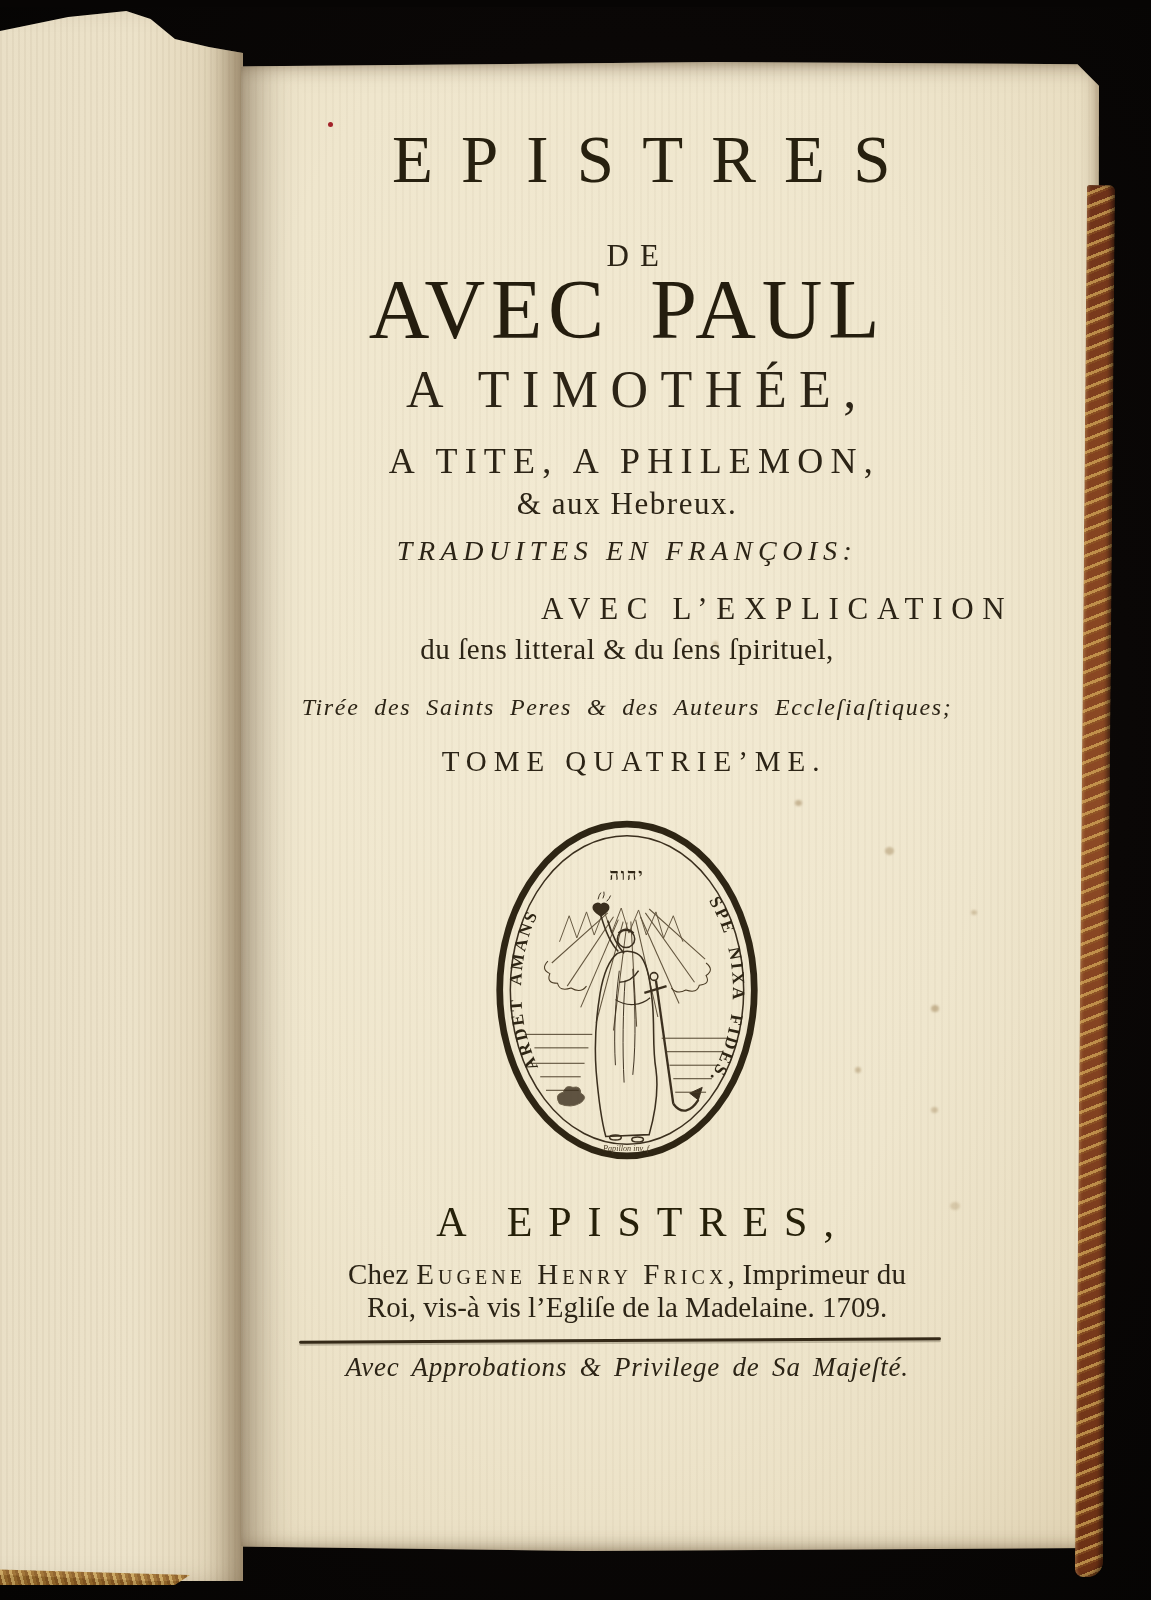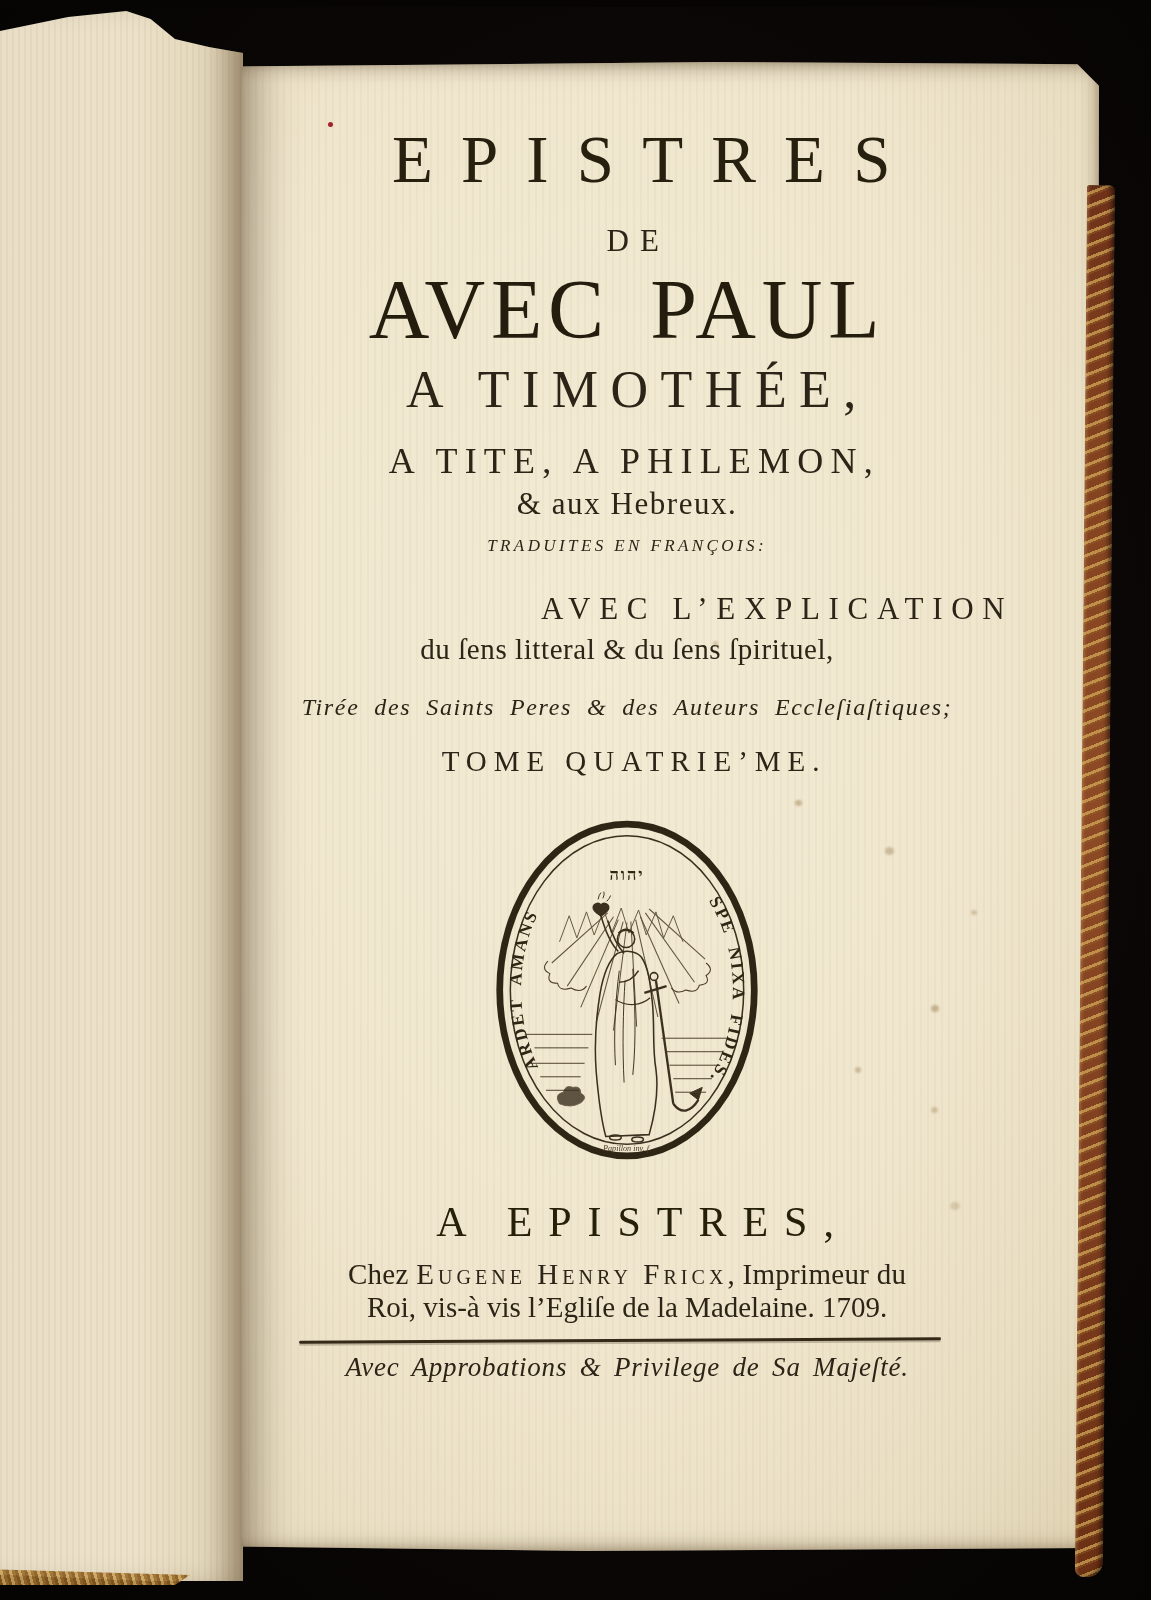--- a/index.html
+++ b/index.html
@@ -34,26 +34,26 @@
     box-shadow:inset 30px 0 40px -18px rgba(70,48,24,.5), inset -12px 0 16px -9px rgba(90,60,30,.4),
                inset 0 14px 18px -12px rgba(80,55,28,.45), inset 0 -12px 16px -10px rgba(80,55,28,.4);
   }
   .title-page::before{
     content:"";position:absolute;inset:0;pointer-events:none;
     background:repeating-linear-gradient(90deg,rgba(96,72,40,.035) 0 2px,transparent 2px 7px);
   }
   .content{position:absolute;left:1%;top:0;width:88%;height:100%;color:#2c2416;}
   .line{position:absolute;left:0;width:100%;text-align:center;white-space:nowrap;line-height:1;}
   .l-epistres {top:64px; font-size:67px; letter-spacing:.42em; padding-left:.42em; color:#27200f;}
-  .l-de       {top:163px;font-size:31px; letter-spacing:.36em; padding-left:.36em;}
+  .l-de       {top:178px;font-size:31px; letter-spacing:.36em; padding-left:.36em;}
   .l-saintpaul{top:206px;font-size:84px; letter-spacing:.07em; word-spacing:.16em; color:#241d0e;}
   .l-timothee {top:302px;font-size:52px; letter-spacing:.24em; padding-left:.2em;}
   .l-tite     {top:381px;font-size:36px; letter-spacing:.2em;  padding-left:.2em;}
   .l-hebreux  {top:426px;font-size:31px; letter-spacing:.05em;}
-  .l-traduites{top:475px;font-size:17px; letter-spacing:.2em; font-style:italic;}
+  .l-traduites{top:475px;font-size:28px; letter-spacing:.2em; font-style:italic;}
   .l-avec     {top:531px;font-size:31px; letter-spacing:.28em; padding-left:.28em;text-align:right;}
   .l-sens     {top:573px;font-size:29px; letter-spacing:.02em;}
   .l-tiree    {top:633px;font-size:24px; font-style:italic; letter-spacing:.07em; word-spacing:.3em;}
   .l-tome     {top:685px;font-size:29px; letter-spacing:.24em; padding-left:.24em;}
   .l-bruxelles{top:1139px;font-size:42px; letter-spacing:.38em; padding-left:.38em; color:#262009;}
   .l-chez     {top:1198px;font-size:29px; letter-spacing:.01em;}
   .l-roi      {top:1231px;font-size:29px;}
   .smallcaps  {font-variant:small-caps; letter-spacing:.14em;}
   .imprint-rule{
     position:absolute;top:1277px;left:6.5%;width:85%;height:3px;background:#352a18;

